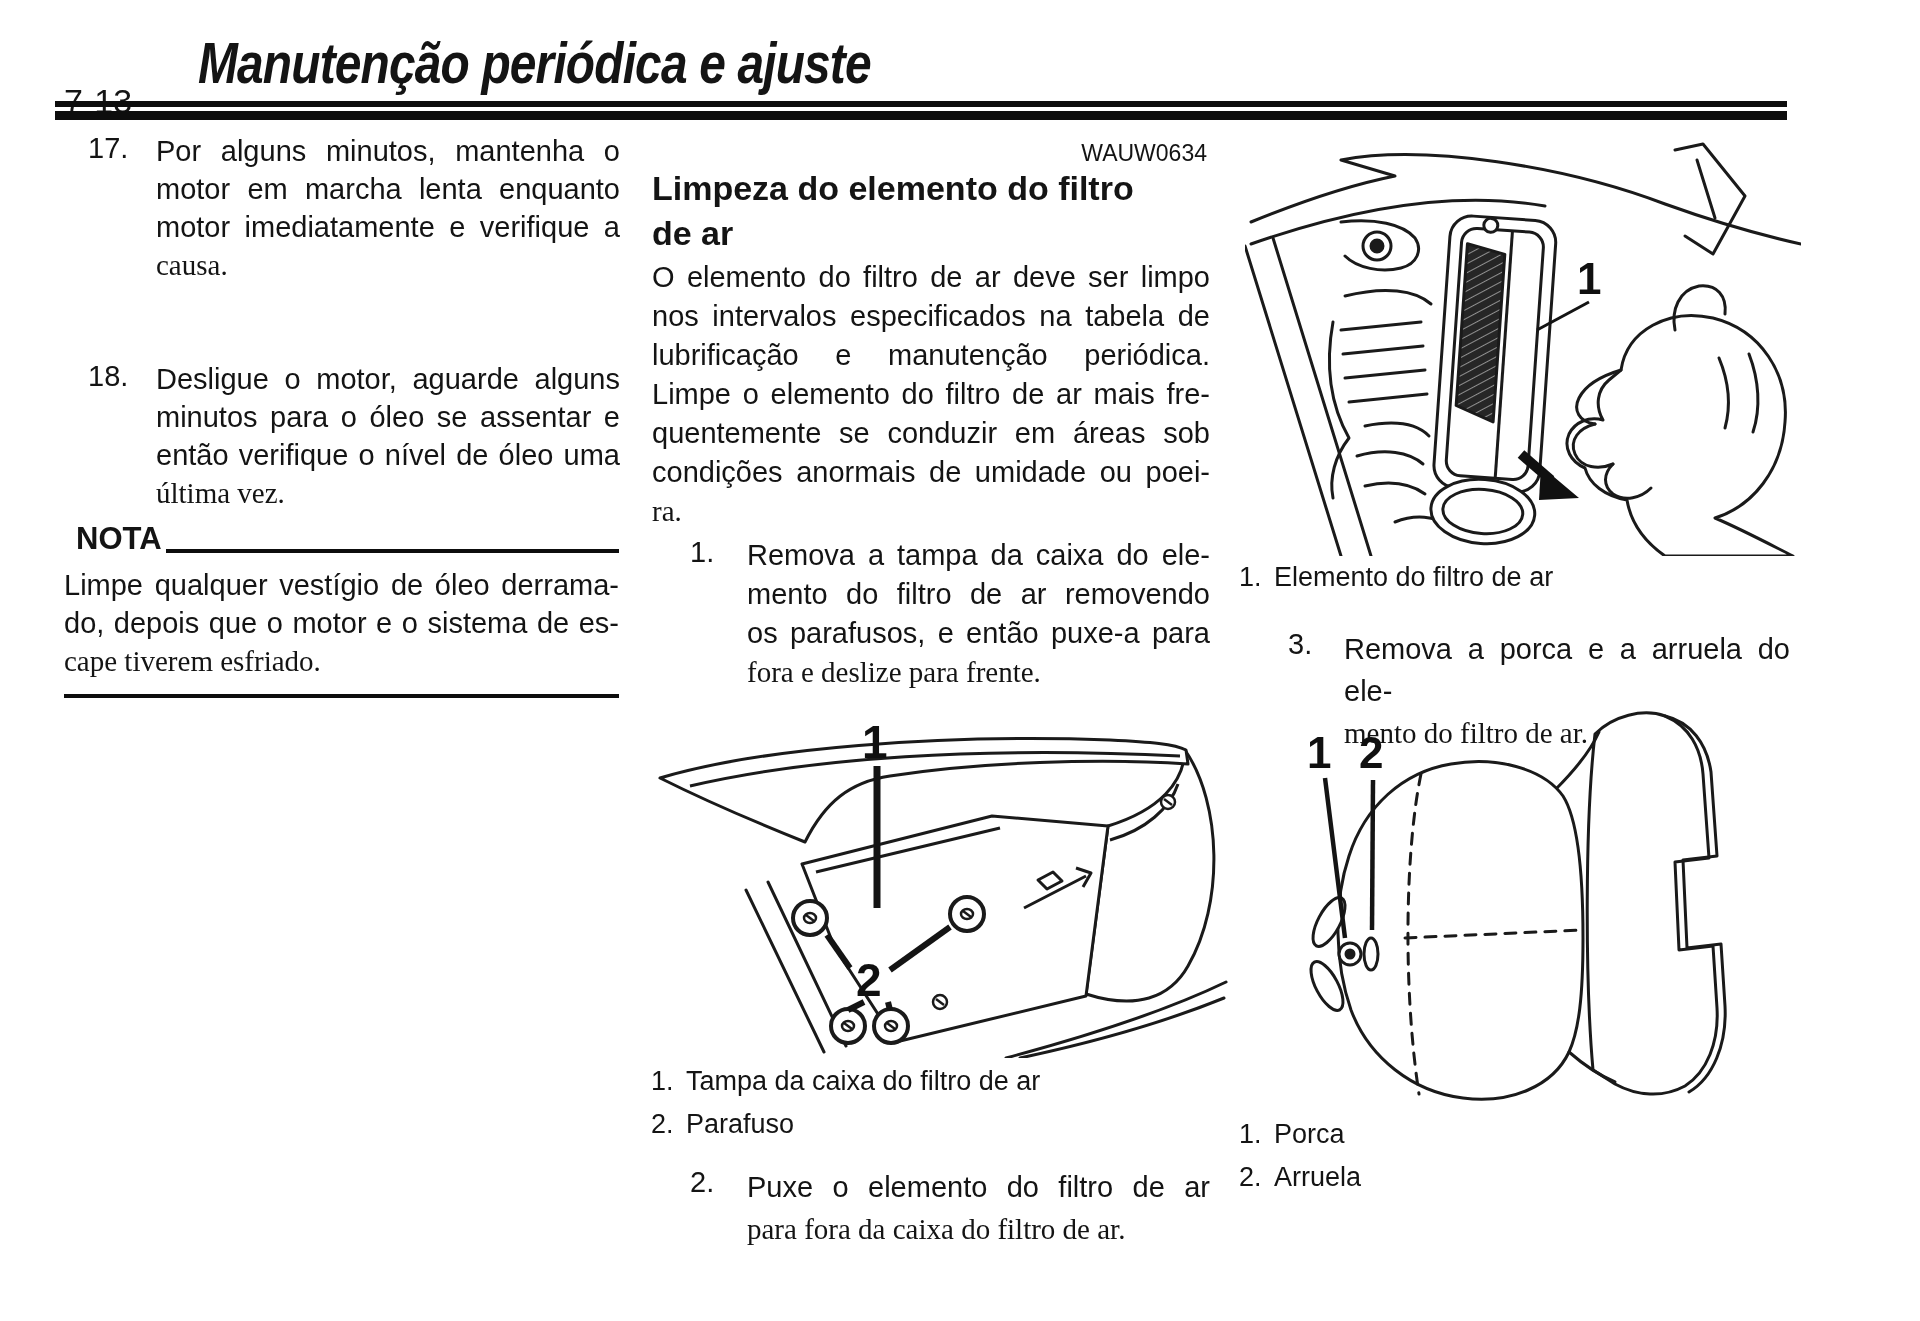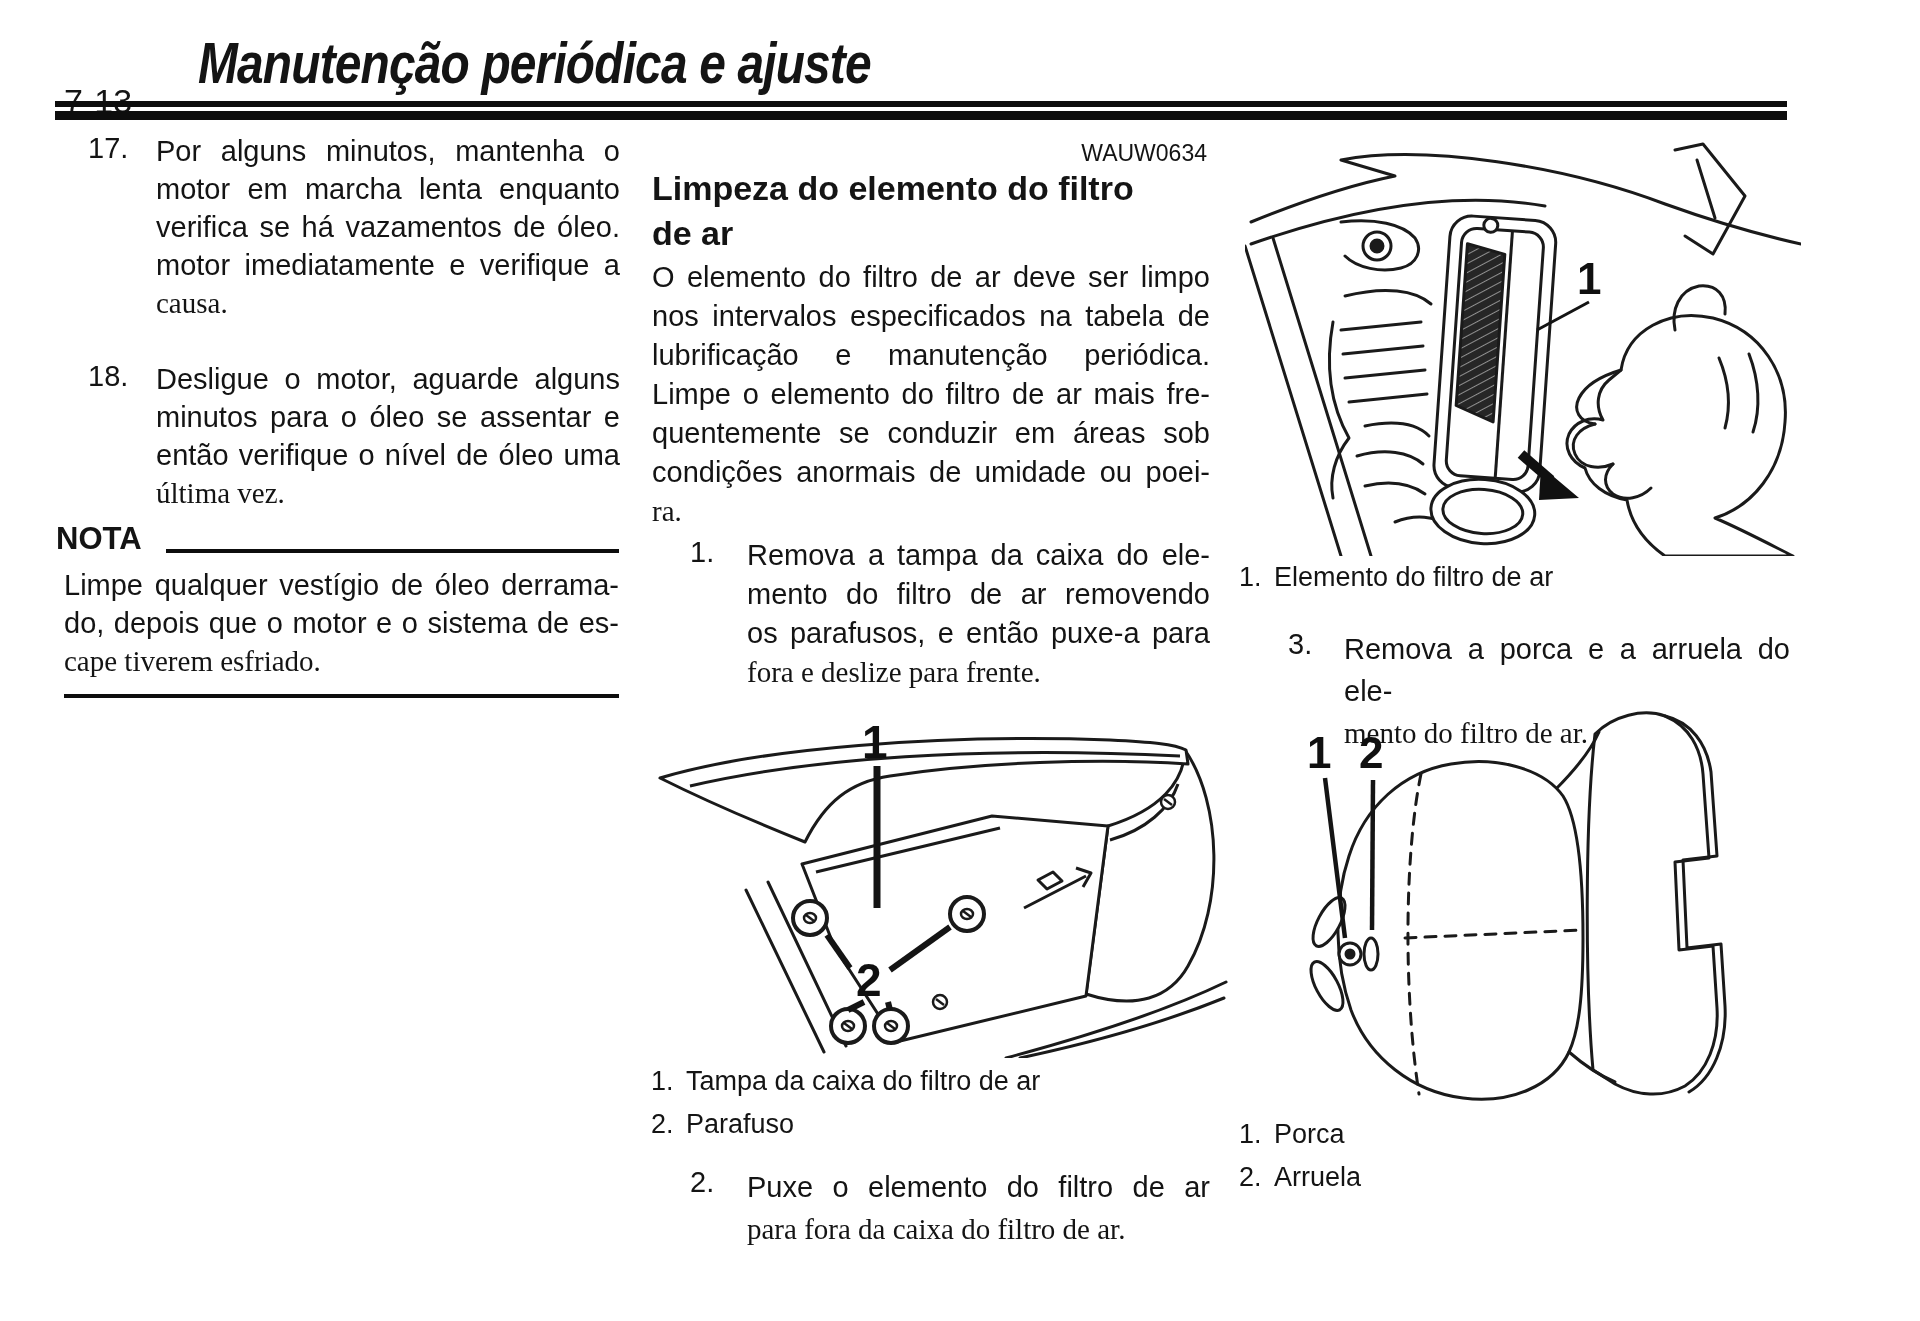--- a/index.html
+++ b/index.html
@@ -40,34 +40,33 @@
   <div class="abs title" style="left:198px;top:30px;">
     <span class="title-inner">Manutenção periódica e ajuste</span>
   </div>
   <div class="abs rule" style="left:55px;top:101px;width:1732px;height:6px;"></div>
   <div class="abs rule" style="left:55px;top:111px;width:1732px;height:9px;"></div>
 
   <div class="abs stepnum" style="left:88px;top:132px;">17.</div>
   <div class="abs bt bt-left jl" style="left:156px;top:132px;width:464px;">
       <div class="tline">Por alguns minutos, mantenha o</div>
       <div class="tline">motor em marcha lenta enquanto</div>
-      <div class="tline">verifica se há vazamentos de óleo.</div>
       <div class="tline">motor imediatamente e verifique a</div>
       <div class="tline last">causa.</div>
     </div>
 
   <div class="abs stepnum" style="left:88px;top:360px;">18.</div>
   <div class="abs bt bt-left jl" style="left:156px;top:360px;width:464px;">
       <div class="tline">Desligue o motor, aguarde alguns</div>
       <div class="tline">minutos para o óleo se assentar e</div>
       <div class="tline">então verifique o nível de óleo uma</div>
       <div class="tline last">última vez.</div>
     </div>
 
-  <div class="abs notalabel" style="left:56px;top:521px;">NOTA</div>
+  <div class="abs notalabel" style="left:76px;top:521px;">NOTA</div>
   <div class="abs rule" style="left:166px;top:549px;width:453px;height:4px;"></div>
   <div class="abs bt bt-left jl" style="left:64px;top:566px;width:555px;">
       <div class="tline">Limpe qualquer vestígio de óleo derrama-</div>
       <div class="tline">do, depois que o motor e o sistema de es-</div>
       <div class="tline last">cape tiverem esfriado.</div>
     </div>
   <div class="abs rule" style="left:64px;top:694px;width:555px;height:4px;"></div>
 
   <div class="abs figcode" style="left:655px;top:140px;width:552px;">WAUW0634</div>
   <div class="abs heading" style="left:652px;top:166px;width:558px;">

